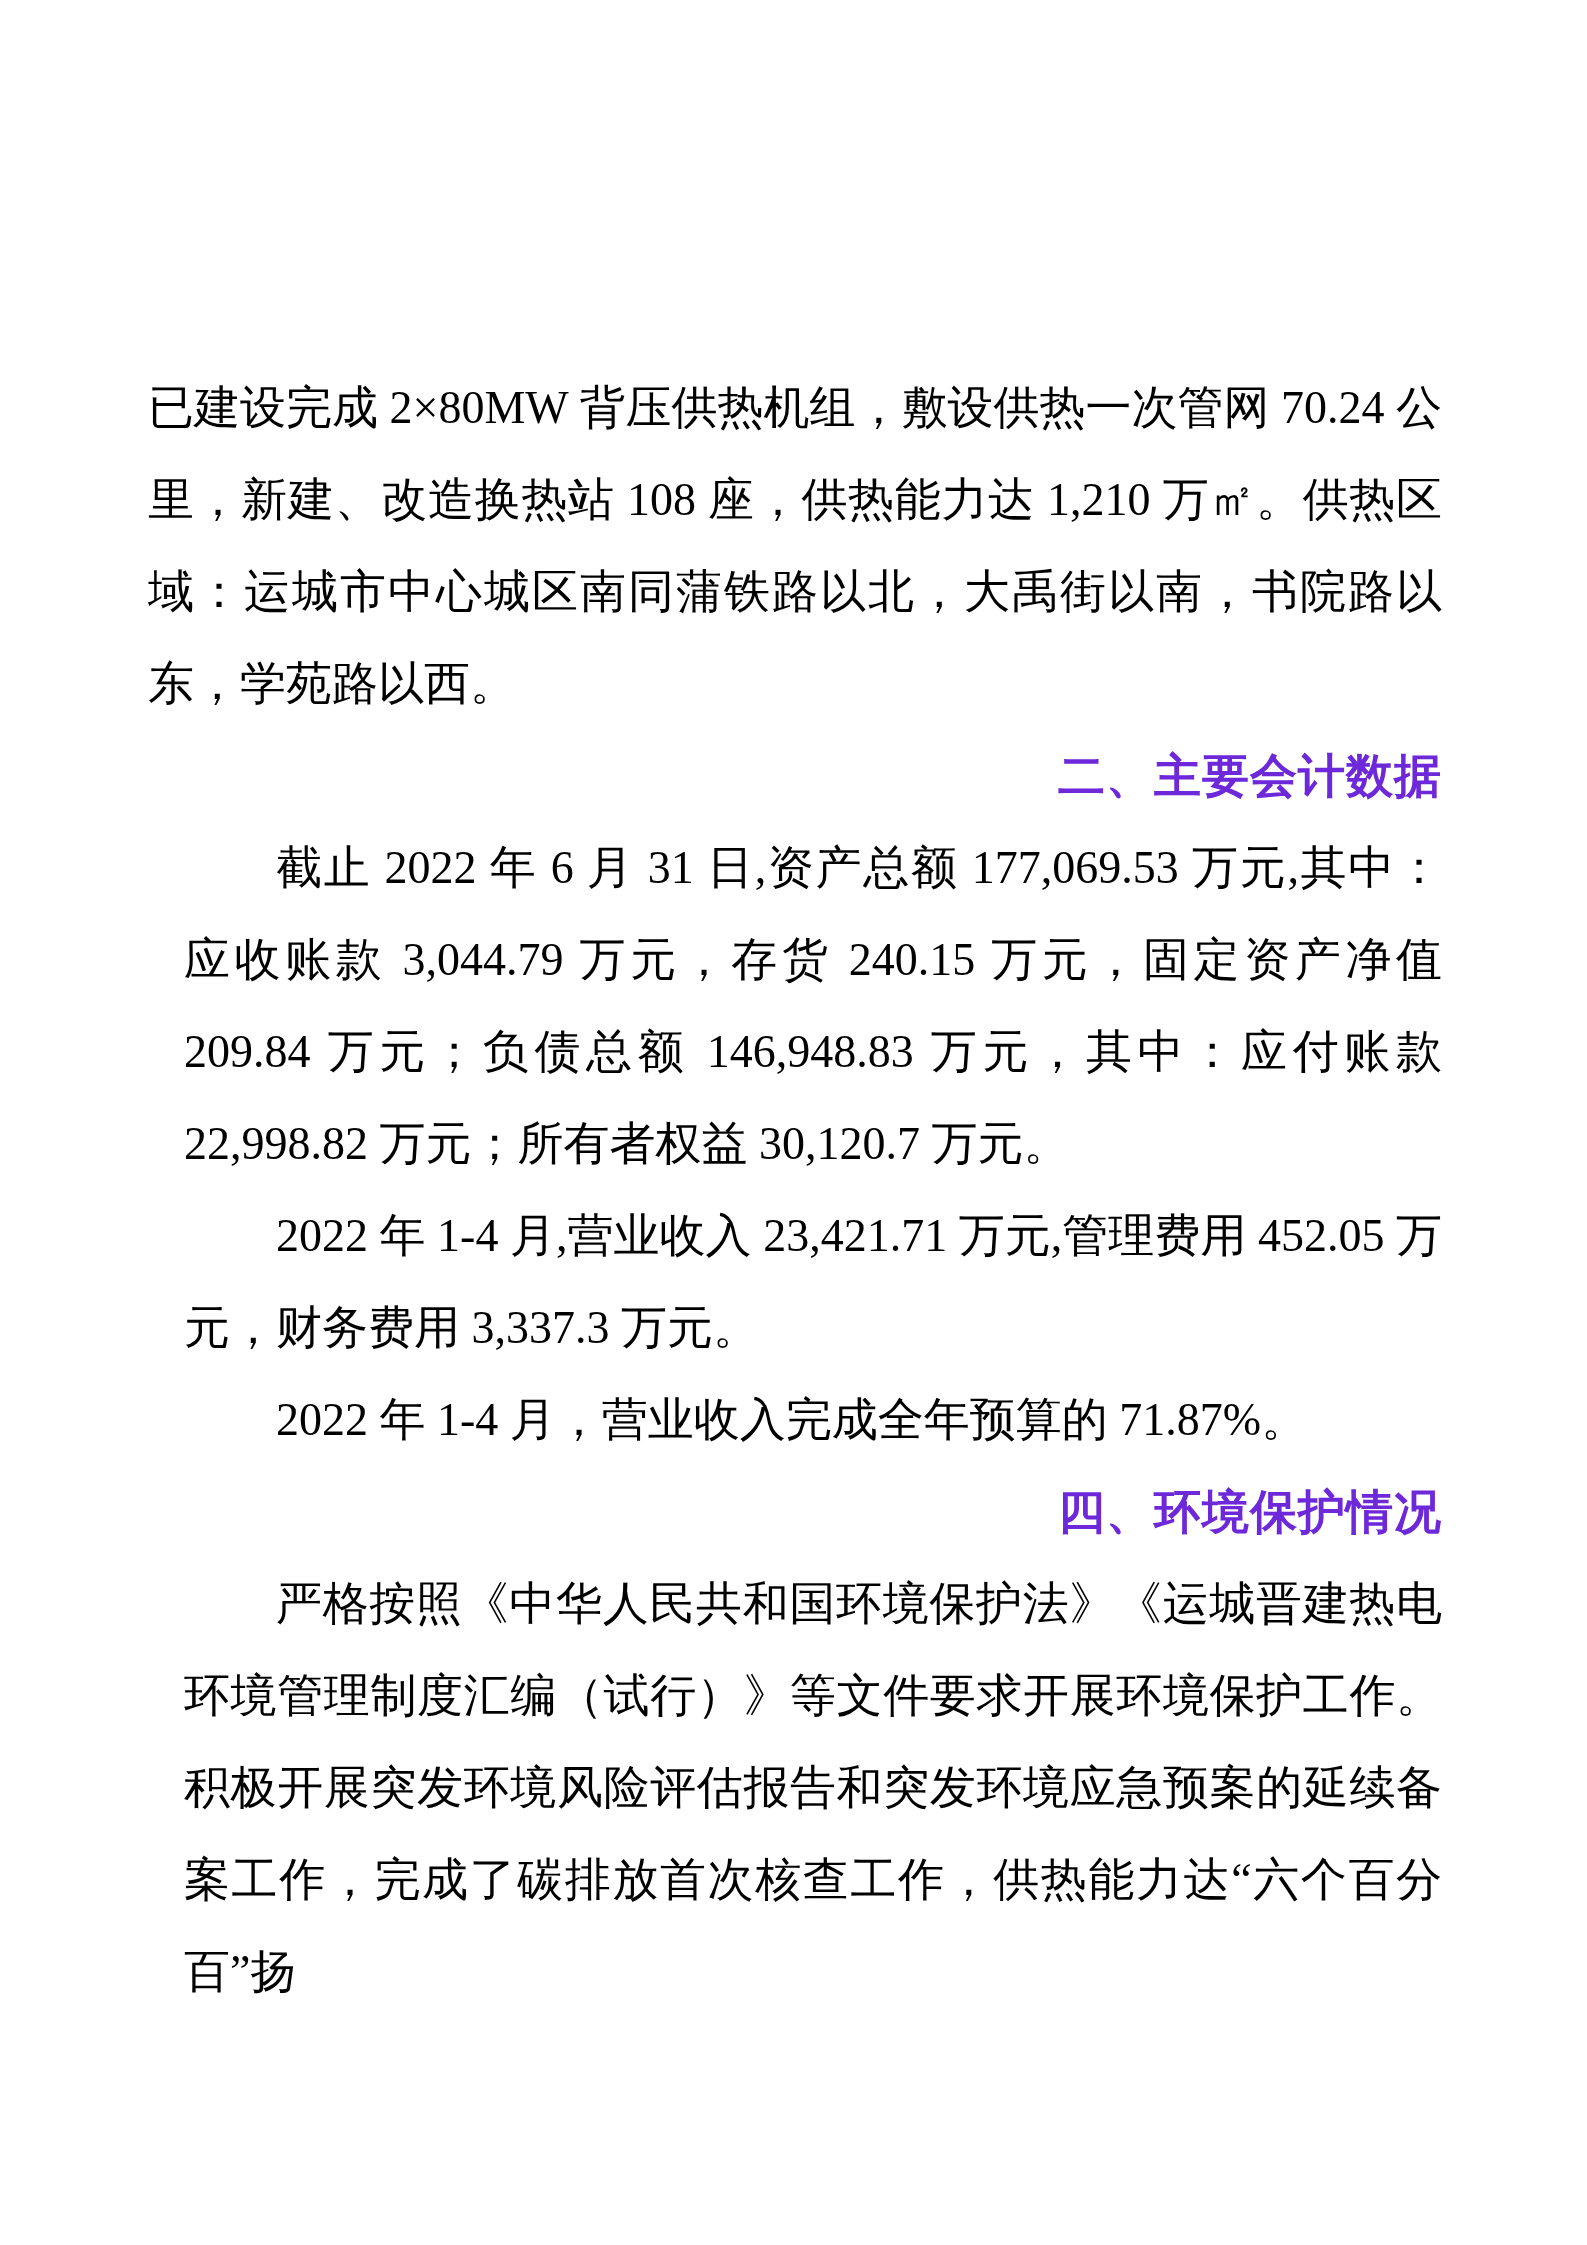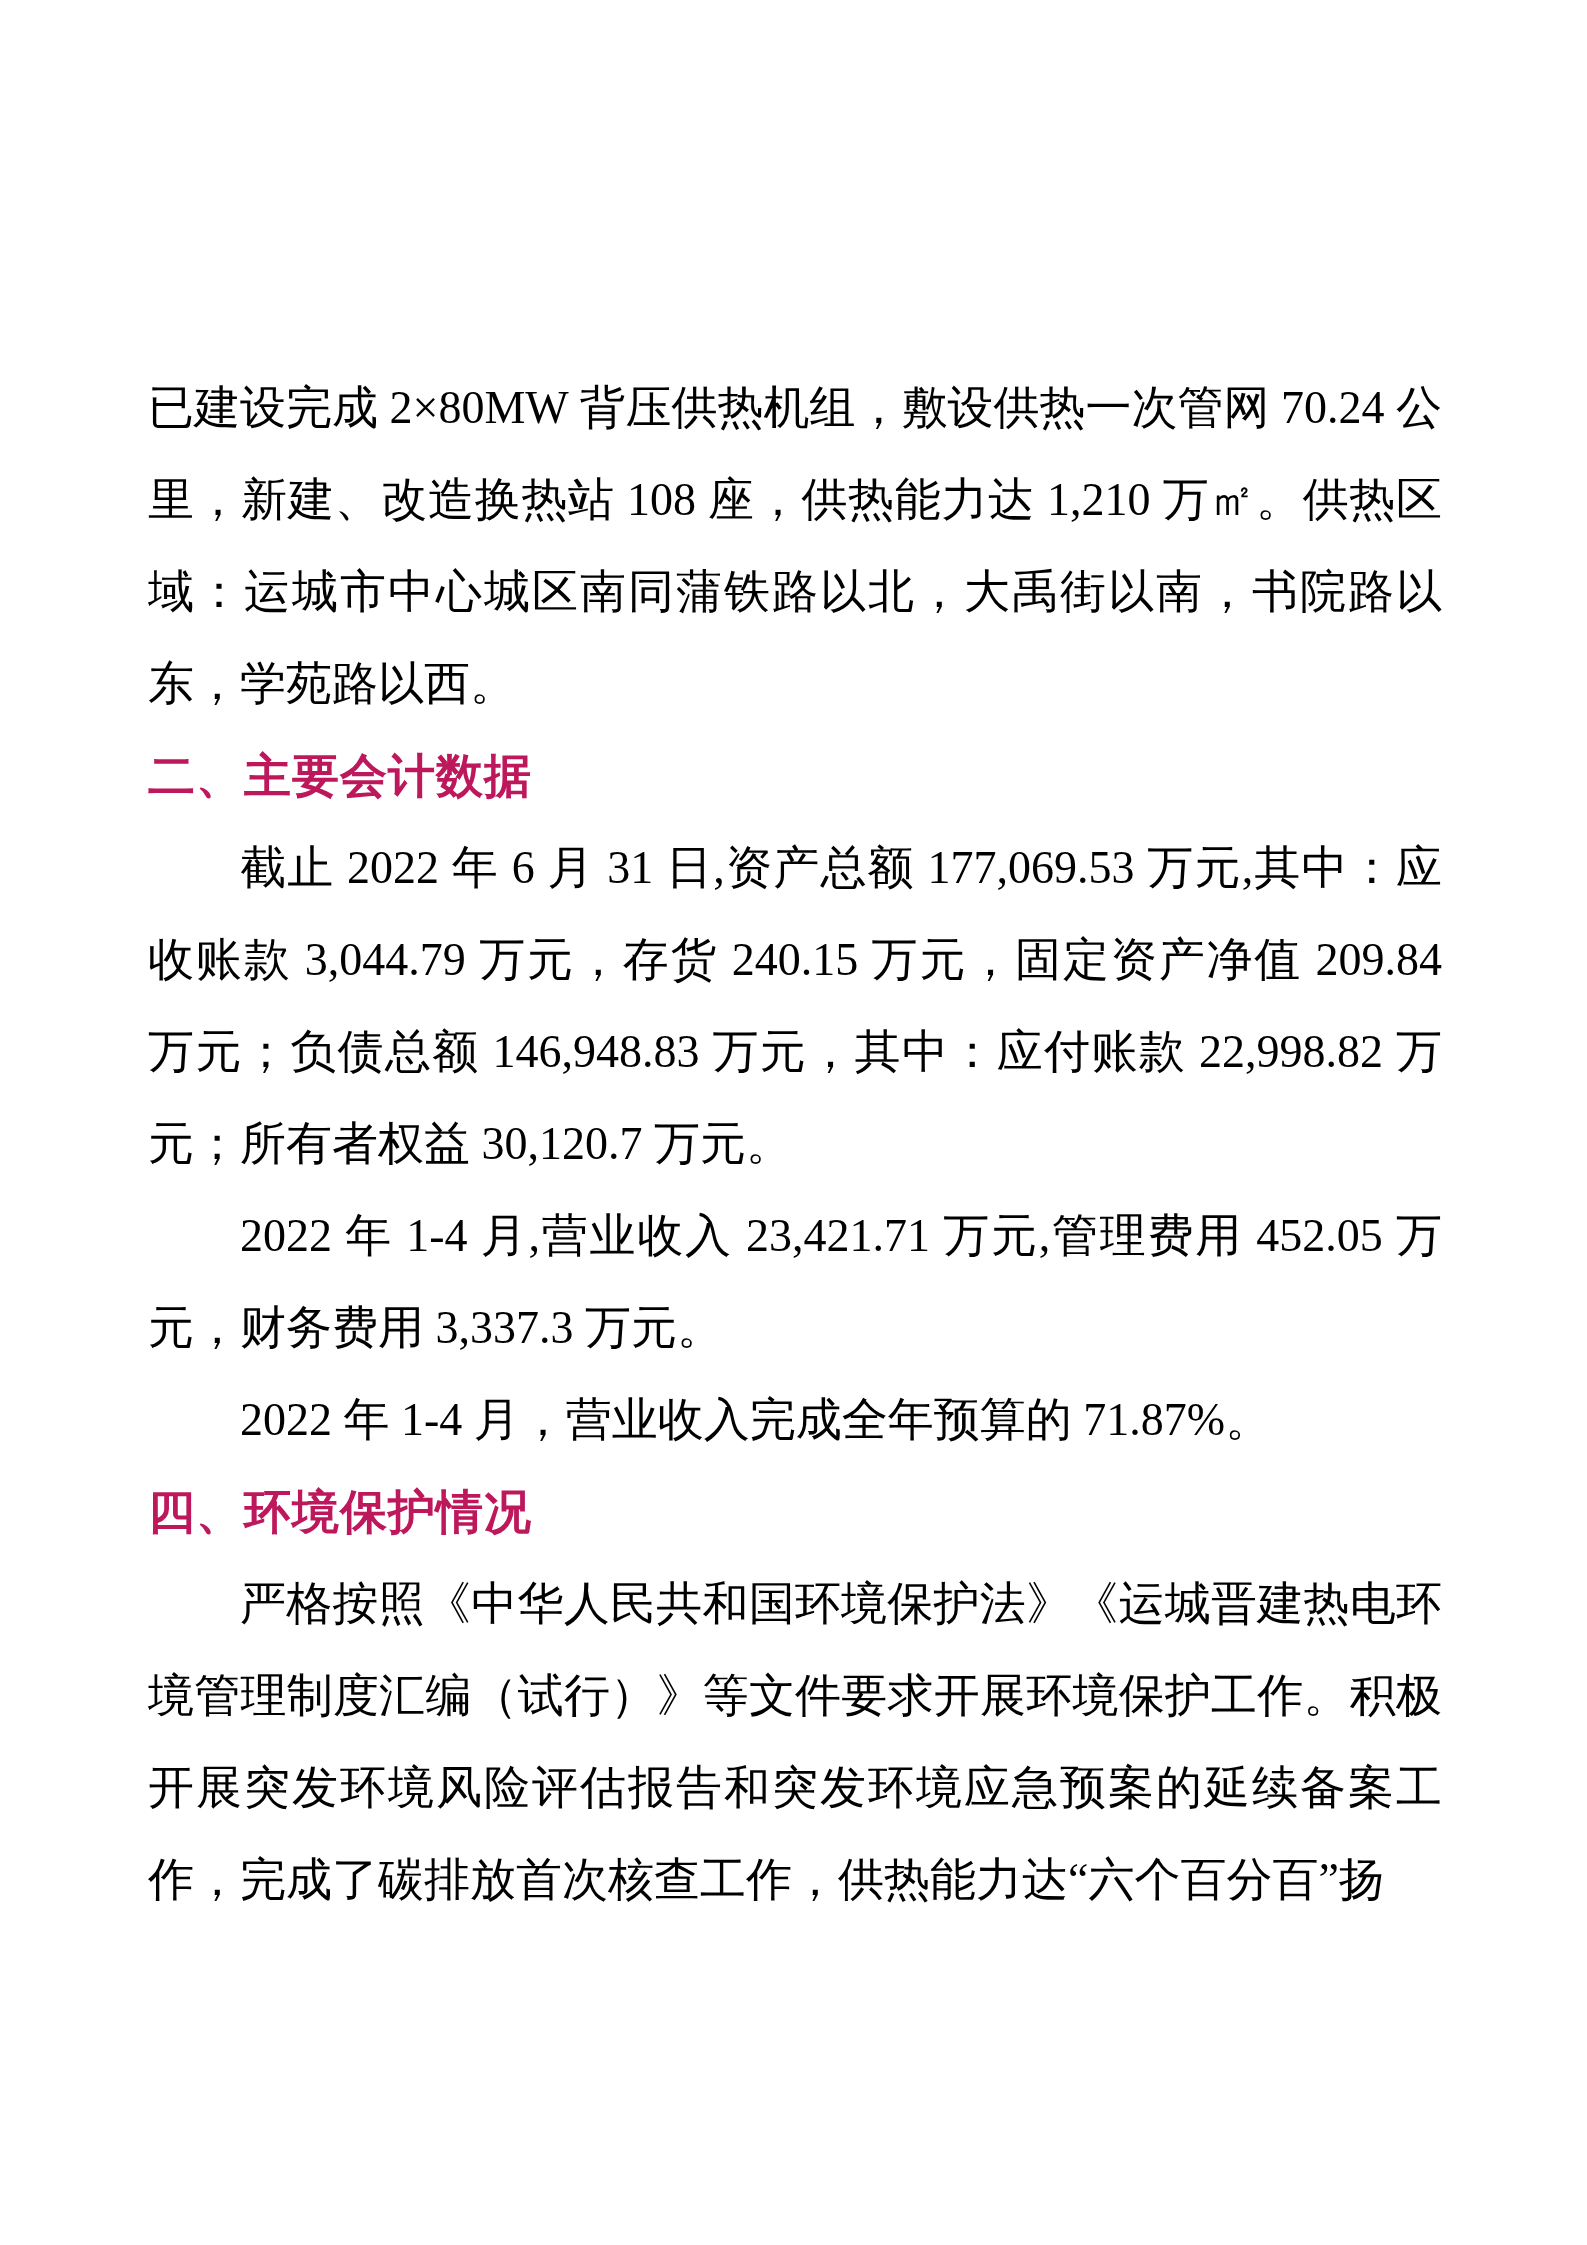--- a/index.html
+++ b/index.html
@@ -26,29 +26,30 @@
     margin: 0;
     font-family: "Liberation Serif", "DejaVu Serif", serif;
     font-size: 46px;
     line-height: 92px;
     text-align: justify;
     text-justify: inter-ideograph;
     color: #000000;
   }
   p.indent {
     text-indent: 92px;
+    margin-left: 36px;
   }
   h2.heading {
     margin: 0;
     font-family: "Liberation Sans", "DejaVu Sans", sans-serif;
     font-weight: bold;
     font-size: 47px;
     line-height: 92px;
-    text-align: left;
-    color: #be185d;
+    text-align: right;
+    color: #6d28d9;
     letter-spacing: 1px;
   }
 </style>
 </head>
 <body>
 
 <div class="page">
   <div class="content">
 
     <p class="body">已建设完成 2×80MW 背压供热机组，敷设供热一次管网 70.24 公里，新建、改造换热站 108 座，供热能力达 1,210 万㎡。供热区域：运城市中心城区南同蒲铁路以北，大禹街以南，书院路以东，学苑路以西。</p>

